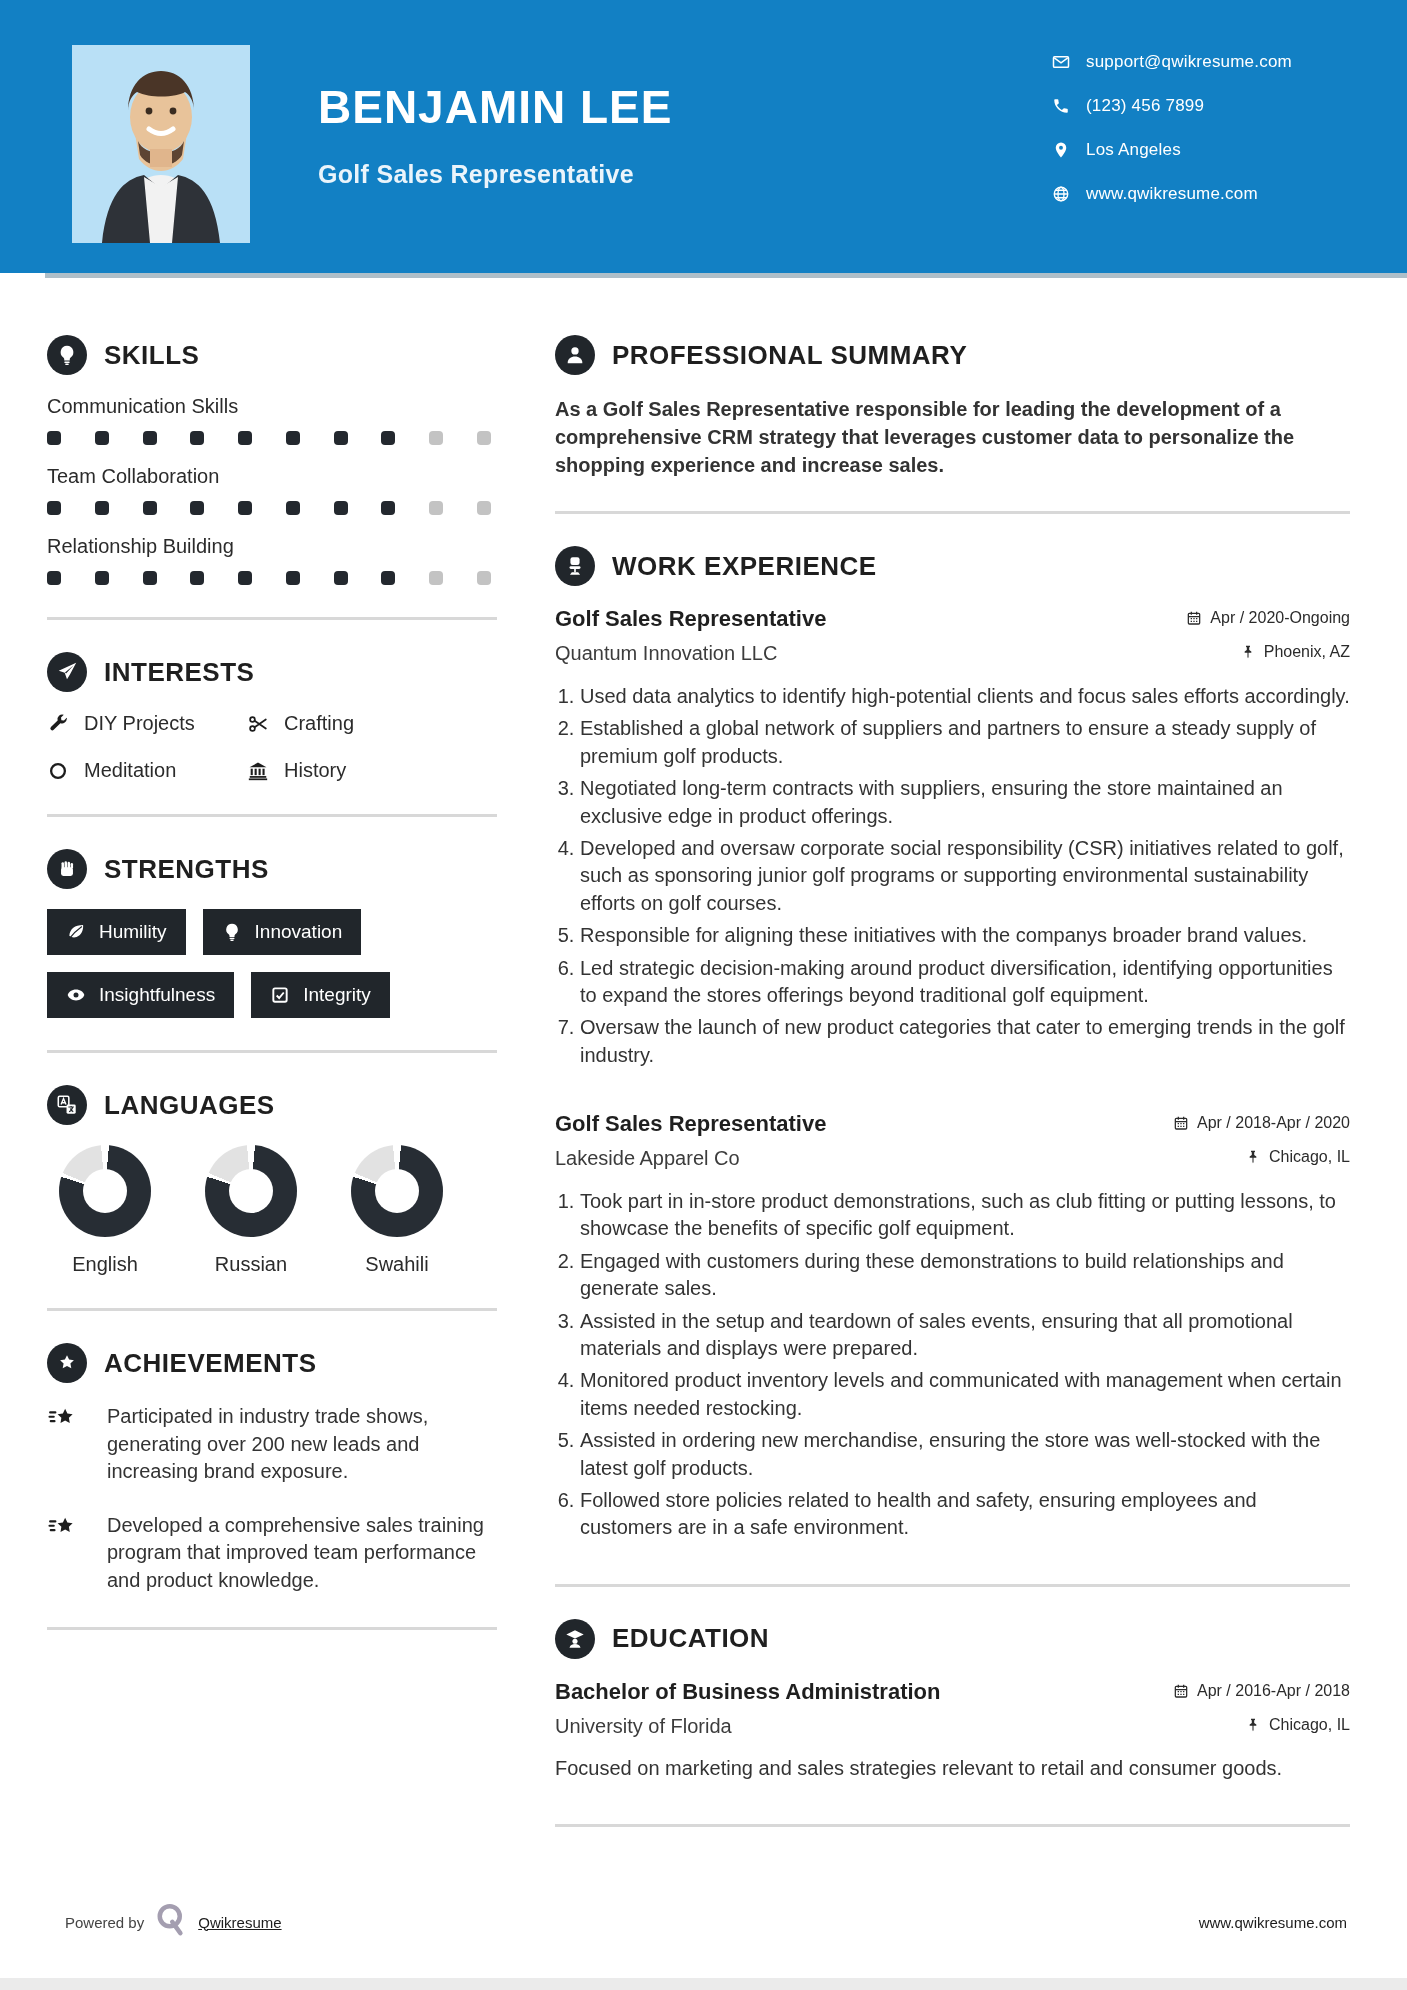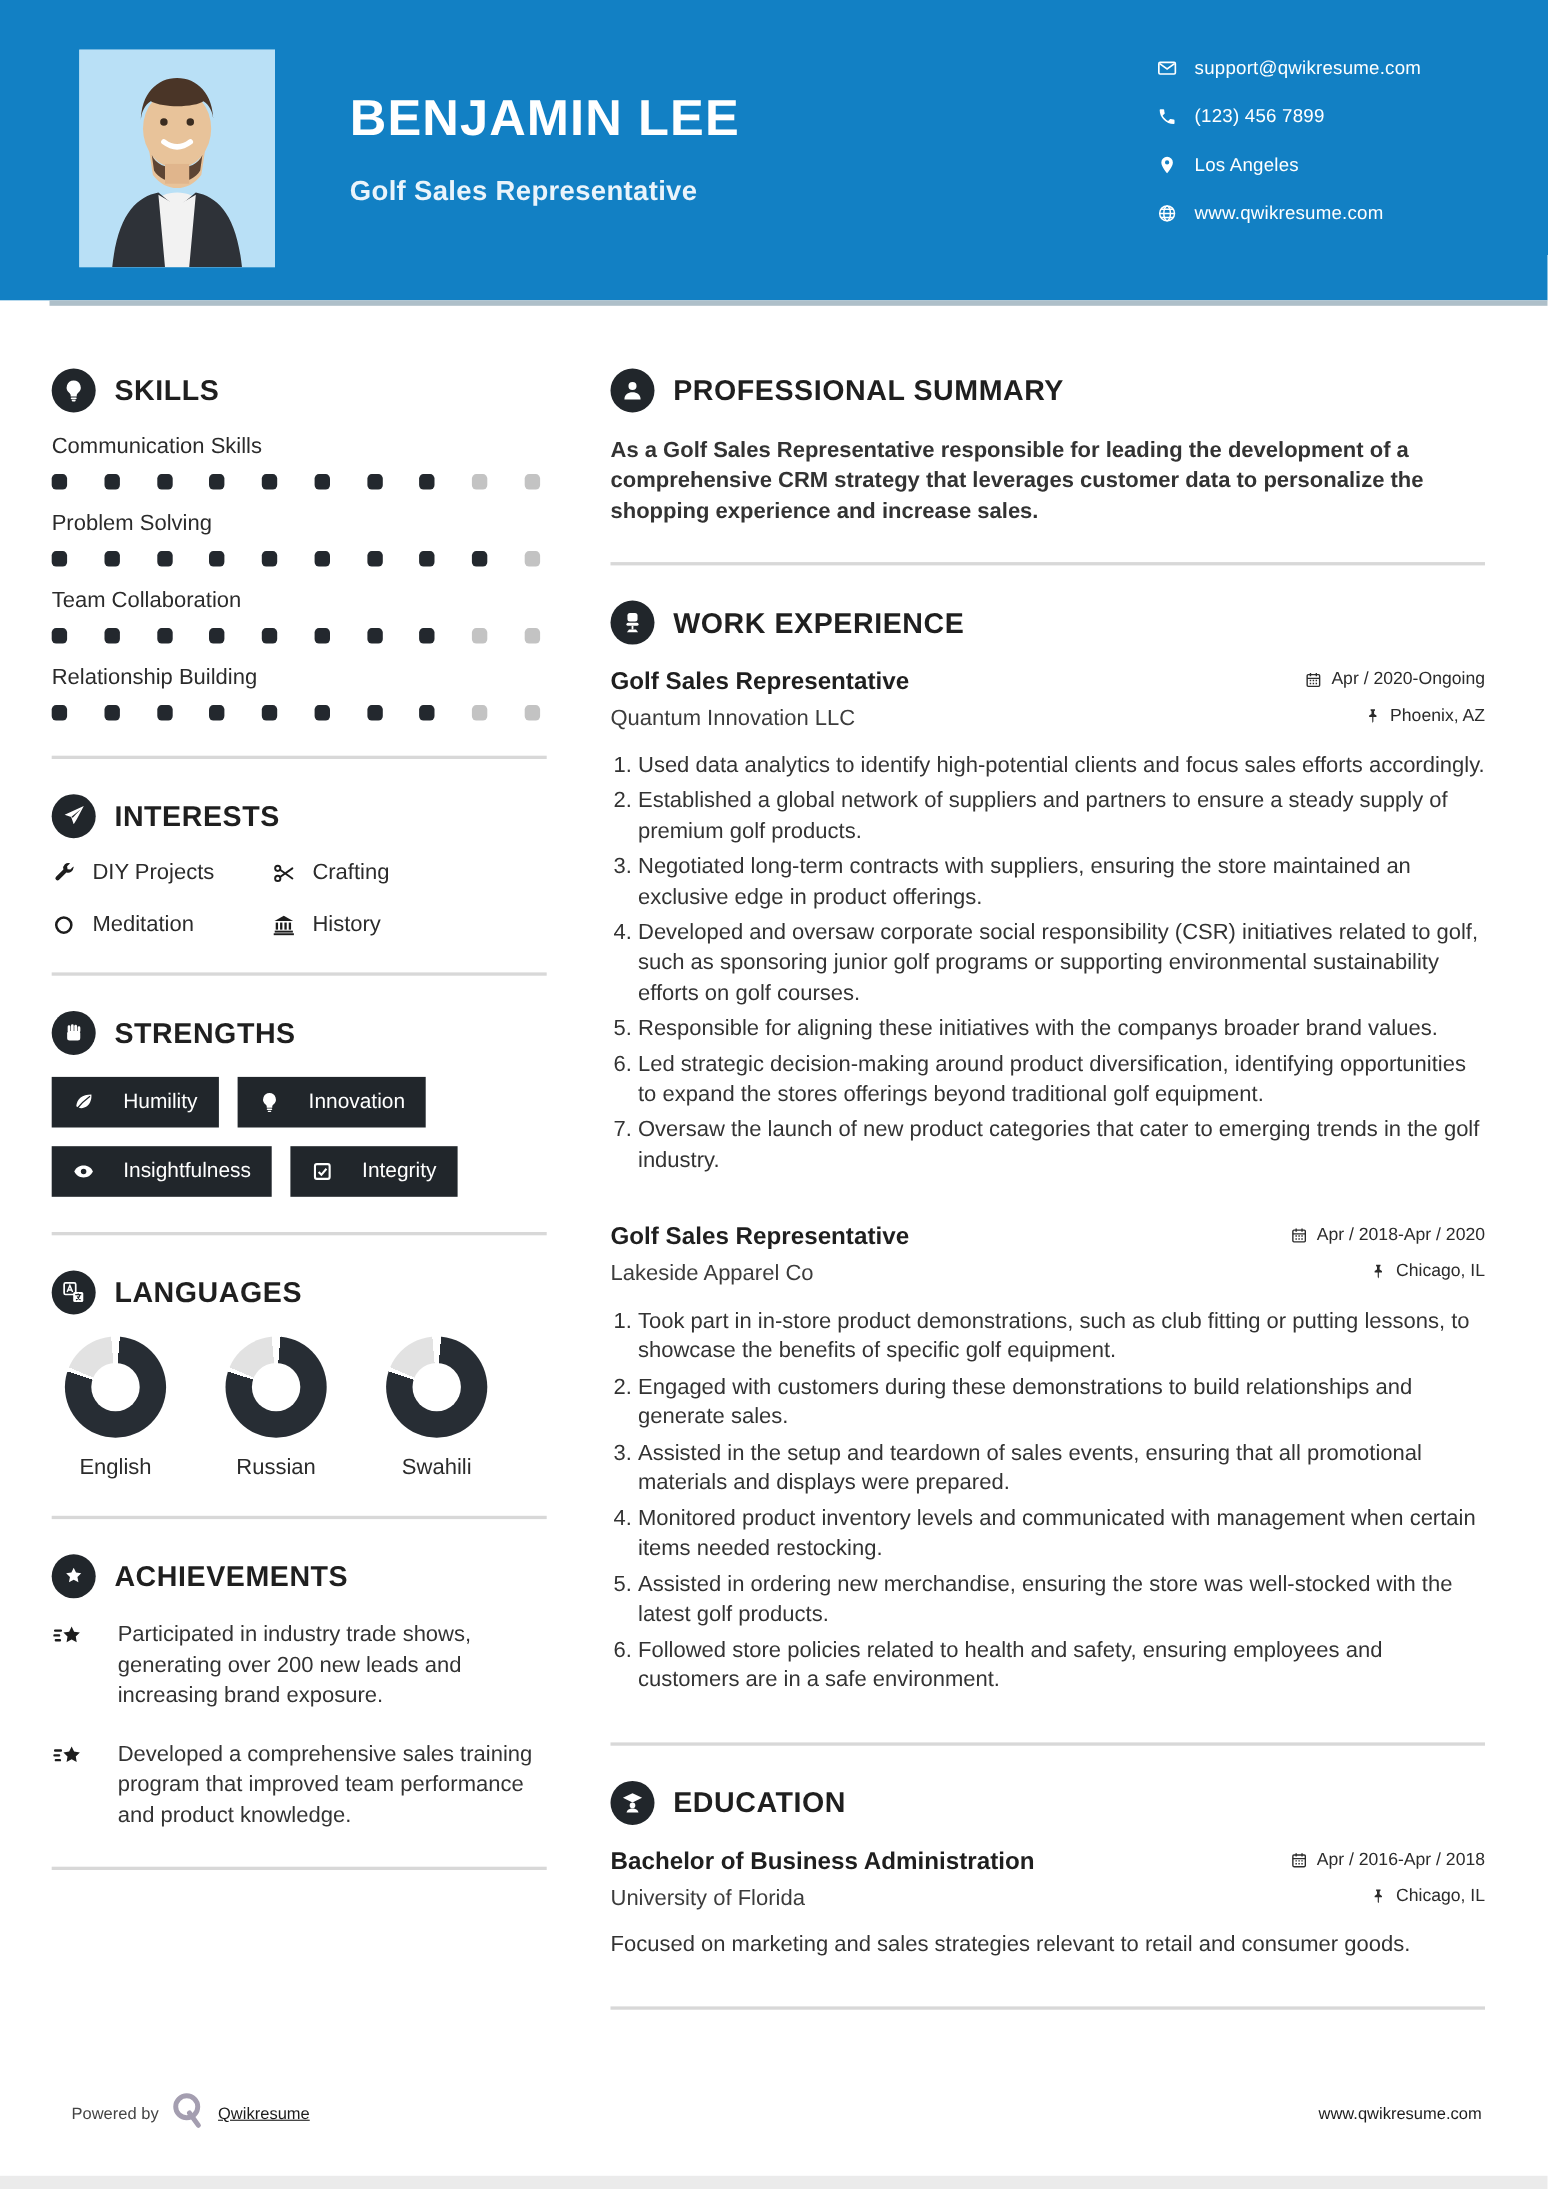--- a/index.html
+++ b/index.html
@@ -68,21 +68,21 @@
   .dot.off { background: var(--dot-off); }
   
   .interests-grid { display: grid; grid-template-columns: 200px 1fr; row-gap: 24px; }
   .interest { display: flex; align-items: center; gap: 15px; font-size: 20px; color: #2b2b2b; }
   .interest .icn, .ach .icn { color: #1d1d1d; display: inline-flex; }
   .interest .icn svg { width: 22px; height: 22px; }
   
   .tags { display: flex; flex-wrap: wrap; gap: 17px; }
   .tag {
     background: var(--dark); color: #fff;
-    padding: 12px 19px; display: inline-flex; align-items: center; gap: 26px;
+    padding: 12px 19px; display: inline-flex; align-items: center; gap: 13px;
     font-size: 19px;
   }
   .tag .icn { display: inline-flex; }
   .tag .icn svg { width: 20px; height: 20px; }
   
   .langs { display: flex; gap: 54px; padding-left: 12px; }
   .lang { text-align: center; }
   .donut { width: 92px; height: 92px; border-radius: 50%; position: relative; margin: 0 auto; }
   .donut::after { content:""; position: absolute; inset: 24px; border-radius: 50%; background: #fff; }
   .lang-label { margin-top: 16px; font-size: 20px; color: #2b2b2b; }
@@ -199,35 +199,20 @@
             <span class="dot"></span>
             <span class="dot"></span>
             <span class="dot"></span>
             <span class="dot"></span>
             <span class="dot"></span>
             <span class="dot off"></span>
             <span class="dot off"></span>
           </div>
         </div>
         <div class="skill">
-          <div class="skill-label">Problem Solving</div>
-          <div class="dots">
-            <span class="dot"></span>
-            <span class="dot"></span>
-            <span class="dot"></span>
-            <span class="dot"></span>
-            <span class="dot"></span>
-            <span class="dot"></span>
-            <span class="dot"></span>
-            <span class="dot"></span>
-            <span class="dot"></span>
-            <span class="dot off"></span>
-          </div>
-        </div>
-        <div class="skill">
           <div class="skill-label">Team Collaboration</div>
           <div class="dots">
             <span class="dot"></span>
             <span class="dot"></span>
             <span class="dot"></span>
             <span class="dot"></span>
             <span class="dot"></span>
             <span class="dot"></span>
             <span class="dot"></span>
             <span class="dot"></span>

